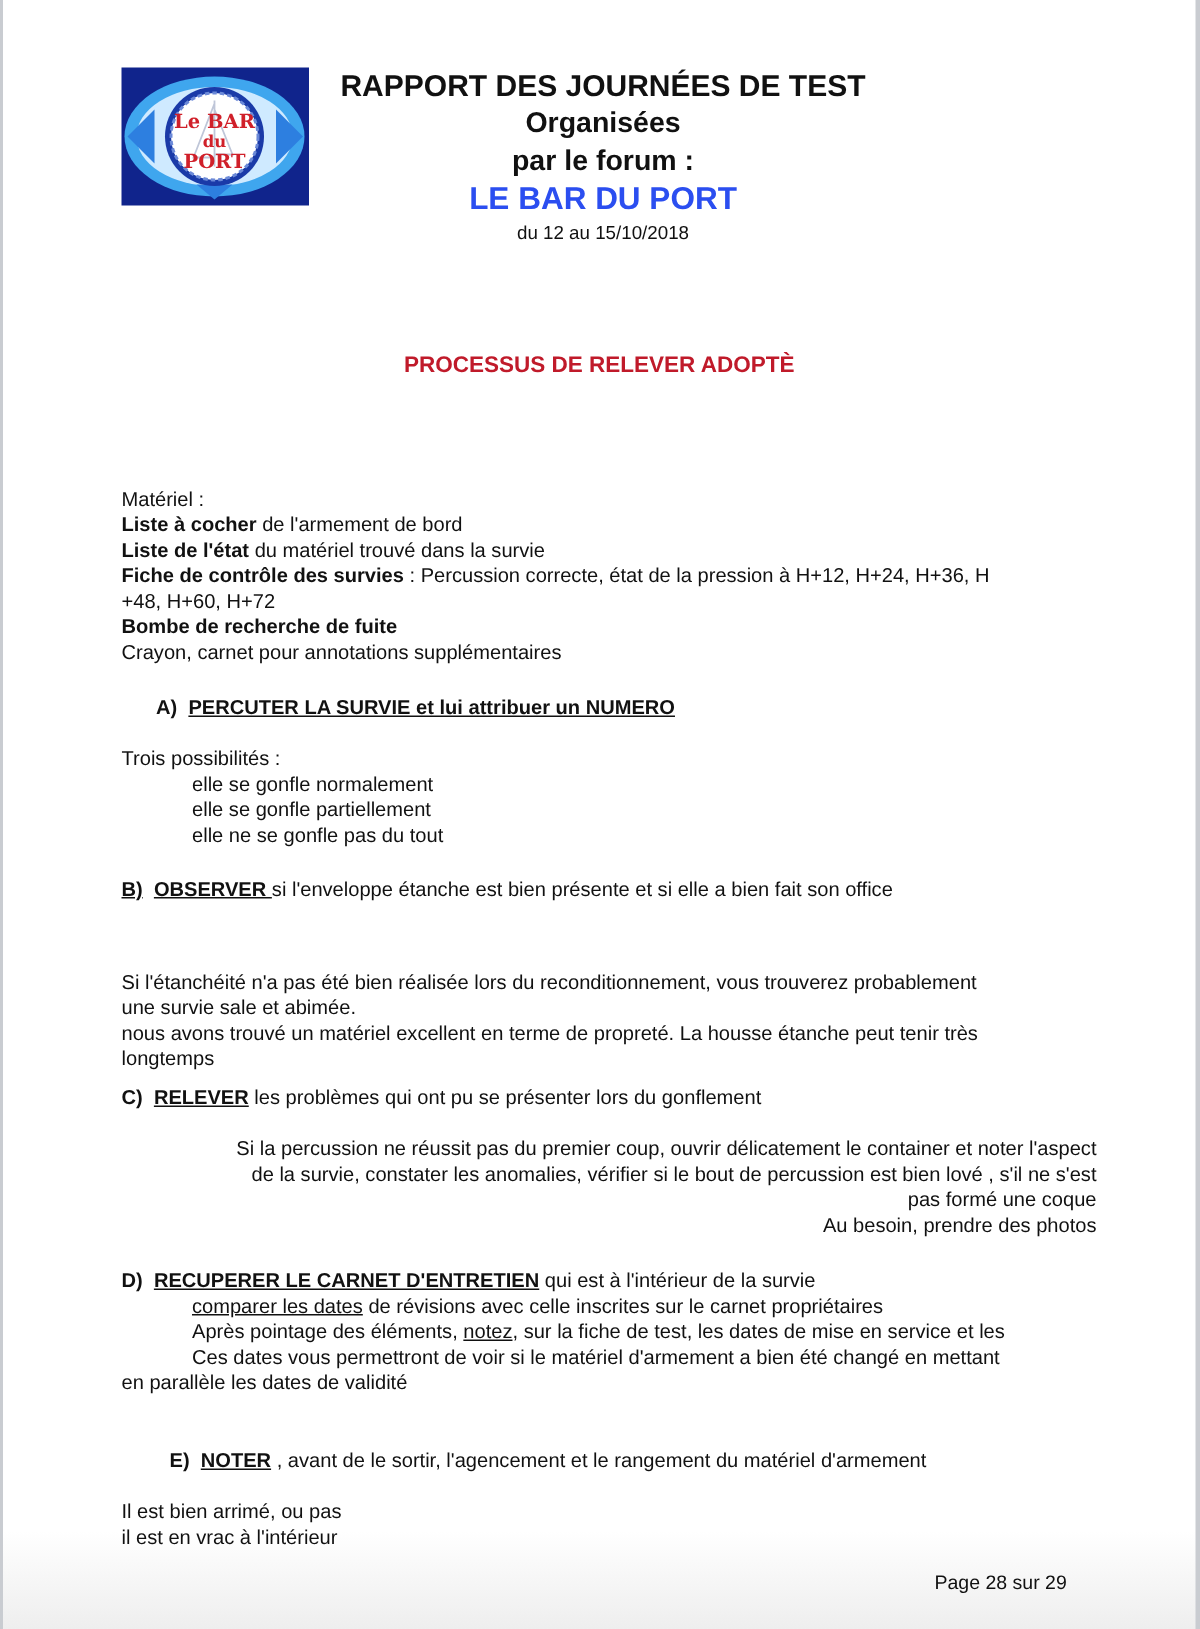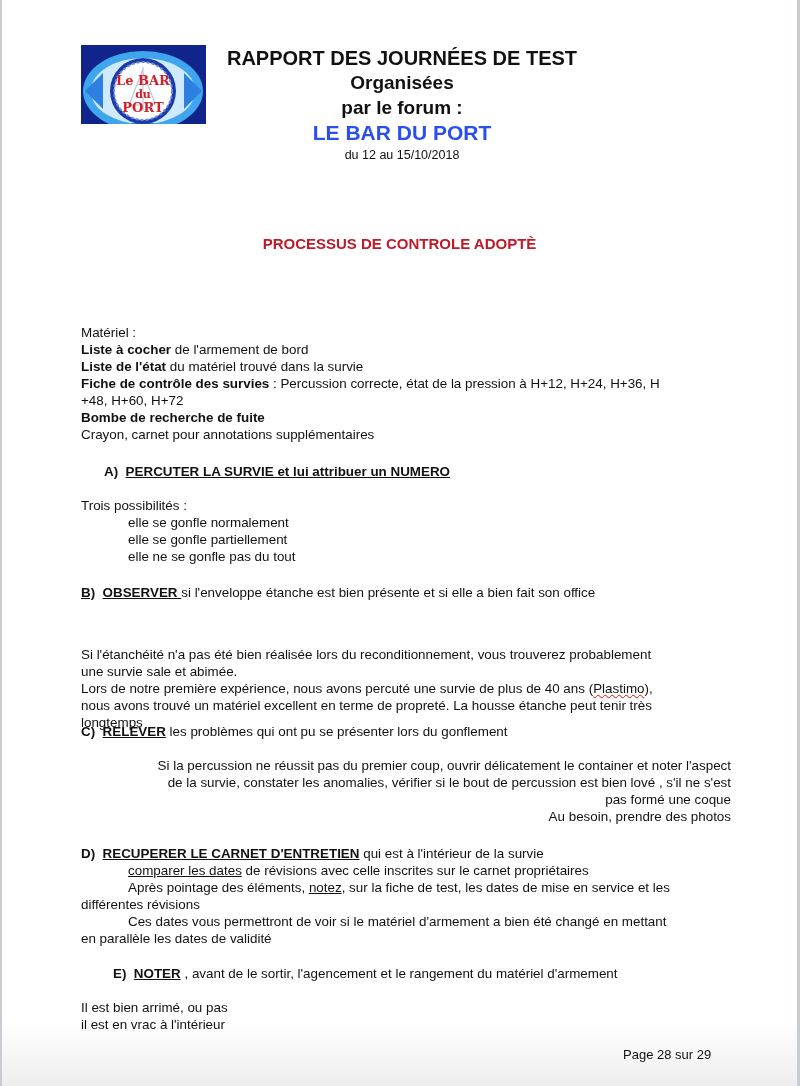--- a/index.html
+++ b/index.html
@@ -7,21 +7,21 @@
     width: 800px; height: 1086px; overflow: hidden;
     background: #c9ccd1;
     font-family: "Liberation Sans", sans-serif;
     color: #111;
   }
   .page {
     position: absolute; left: 2px; top: 0; width: 795px; height: 1086px;
     background: linear-gradient(#ffffff 0%, #ffffff 94%, #eeeeee 100%);
   }
   .logo {
-    position: absolute; left: 79px; top: 45px; width: 125px; height: 79px;
+    position: absolute; left: 79px; top: 45px; width: 125px; height: 92px;
     background: #10248c; overflow: hidden;
   }
   .logo svg { display: block; }
   .hdr { position: absolute; left: 205px; width: 390px; text-align: center; font-weight: bold; }
   .h1 { top: 47px; font-size: 20px; }
   .h2 { top: 72px; font-size: 19px; }
   .h3 { top: 97px; font-size: 19px; }
   .h4 { top: 121px; font-size: 21px; color: #2b4ef0; }
   .h5 { top: 148px; font-size: 12.5px; font-weight: normal; }
   .sect-title {
@@ -58,21 +58,21 @@
       <text x="62" y="67" text-anchor="middle" font-family="DejaVu Serif, serif" font-size="13" font-weight="bold" fill="#d0202a">PORT</text>
     </svg>
   </div>
 
   <div class="hdr h1">RAPPORT DES JOURNÉES DE TEST</div>
   <div class="hdr h2">Organisées</div>
   <div class="hdr h3">par le forum :</div>
   <div class="hdr h4">LE BAR DU PORT</div>
   <div class="hdr h5">du 12 au 15/10/2018</div>
 
-  <div class="sect-title">PROCESSUS DE CONTROLE ADOPTÈ</div>
+  <div class="sect-title">PROCESSUS DE RELEVER ADOPTÈ</div>
 
   <div class="body" style="top:324px;">
     <p>Matériel :</p>
     <p><b>Liste à cocher</b><span> de l'armement de bord</span></p>
     <p><b>Liste de l'état</b><span> du matériel trouvé dans la survie</span></p>
     <p><b>Fiche de contrôle des survies</b><span> : Percussion correcte, état de la pression à H+12, H+24, H+36, H</span></p>
     <p>+48, H+60, H+72</p>
     <p><b>Bombe de recherche de fuite</b></p>
     <p>Crayon, carnet pour annotations supplémentaires</p>
   </div>
@@ -86,40 +86,38 @@
     <p class="ind">elle se gonfle partiellement</p>
     <p class="ind">elle ne se gonfle pas du tout</p>
   </div>
 
   <div class="body" style="top:584px;">
     <b class="u">B)</b>&nbsp;&nbsp;<b class="u">OBSERVER </b><span>si l'enveloppe étanche est bien présente et si elle a bien fait son office</span>
   </div>
   <div class="body" style="top:618px;margin-top:28px;">
     <p>Si l'étanchéité n'a pas été bien réalisée lors du reconditionnement, vous trouverez probablement</p>
     <p>une survie sale et abimée.</p>
-    <p><span>Lors de notre première expérience, nous avons percuté une survie de plus de 40 ans (</span><span class="sq">Plastimo</span><span>),</span></p>
     <p>nous avons trouvé un matériel excellent en terme de propreté. La housse étanche peut tenir très</p>
     <p>longtemps</p>
   </div>
 
   <div class="body" style="top:723px;">
     <b>C)</b>&nbsp;&nbsp;<b class="u">RELEVER</b><span> les problèmes qui ont pu se présenter lors du gonflement</span>
   </div>
   <div class="body" style="top:757px;text-align:right;">
     <p>Si la percussion ne réussit pas du premier coup, ouvrir délicatement le container et noter l'aspect</p>
     <p>de la survie, constater les anomalies, vérifier si le bout de percussion est bien lové , s'il ne s'est</p>
     <p>pas formé une coque</p>
     <p>Au besoin, prendre des photos</p>
   </div>
 
   <div class="body" style="top:845px;">
     <p><b>D)</b>&nbsp;&nbsp;<b class="u">RECUPERER LE CARNET D'ENTRETIEN</b><span> qui est à l'intérieur de la survie</span></p>
     <p class="ind"><span class="u">comparer les dates</span><span> de révisions avec celle inscrites sur le carnet propriétaires</span></p>
     <p class="ind"><span>Après pointage des éléments, </span><span class="u">notez</span><span>, sur la fiche de test, les dates de mise en service et les</span></p>
-    <p>différentes révisions</p>
     <p class="ind">Ces dates vous permettront de voir si le matériel d'armement a bien été changé en mettant</p>
     <p>en parallèle les dates de validité</p>
   </div>
 
   <div class="body" style="top:965px;margin-left:32px;">
     <b>E)</b>&nbsp;&nbsp;<b class="u">NOTER</b><span> , avant de le sortir, l'agencement et le rangement du matériel d'armement</span>
   </div>
   <div class="body" style="top:999px;">
     <p>Il est bien arrimé, ou pas</p>
     <p>il est en vrac à l'intérieur</p>

